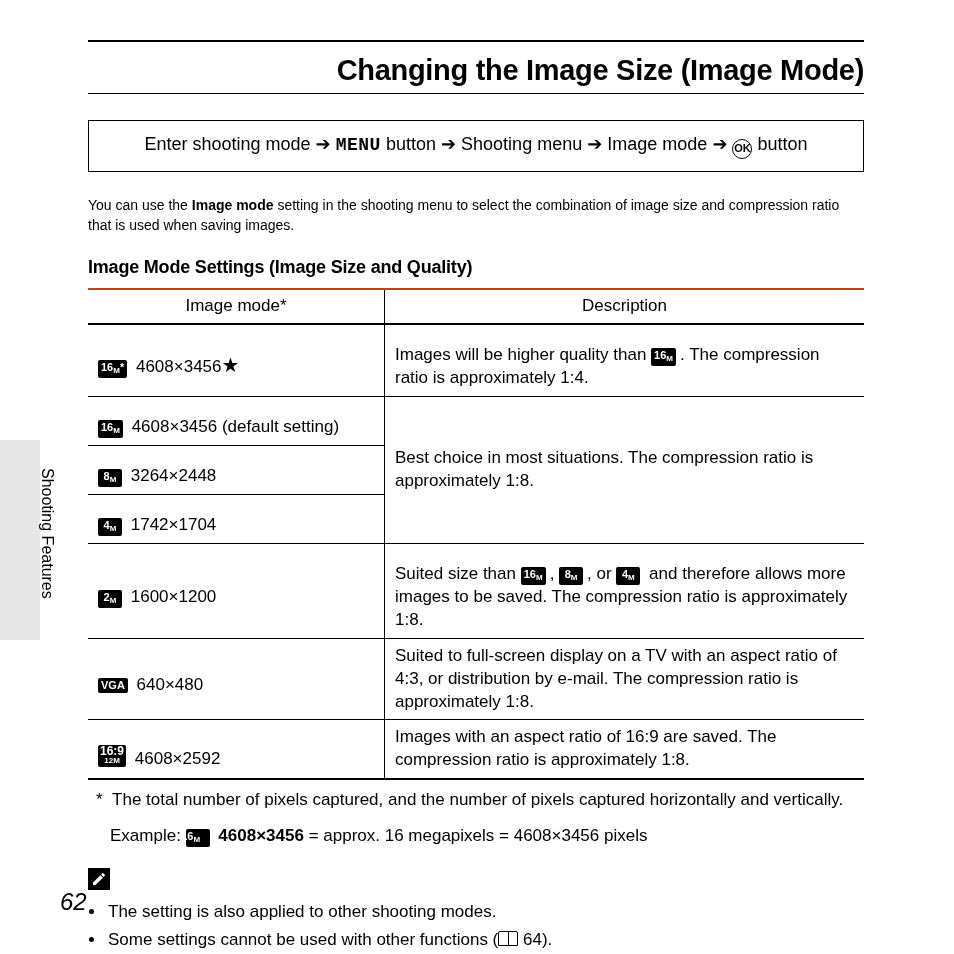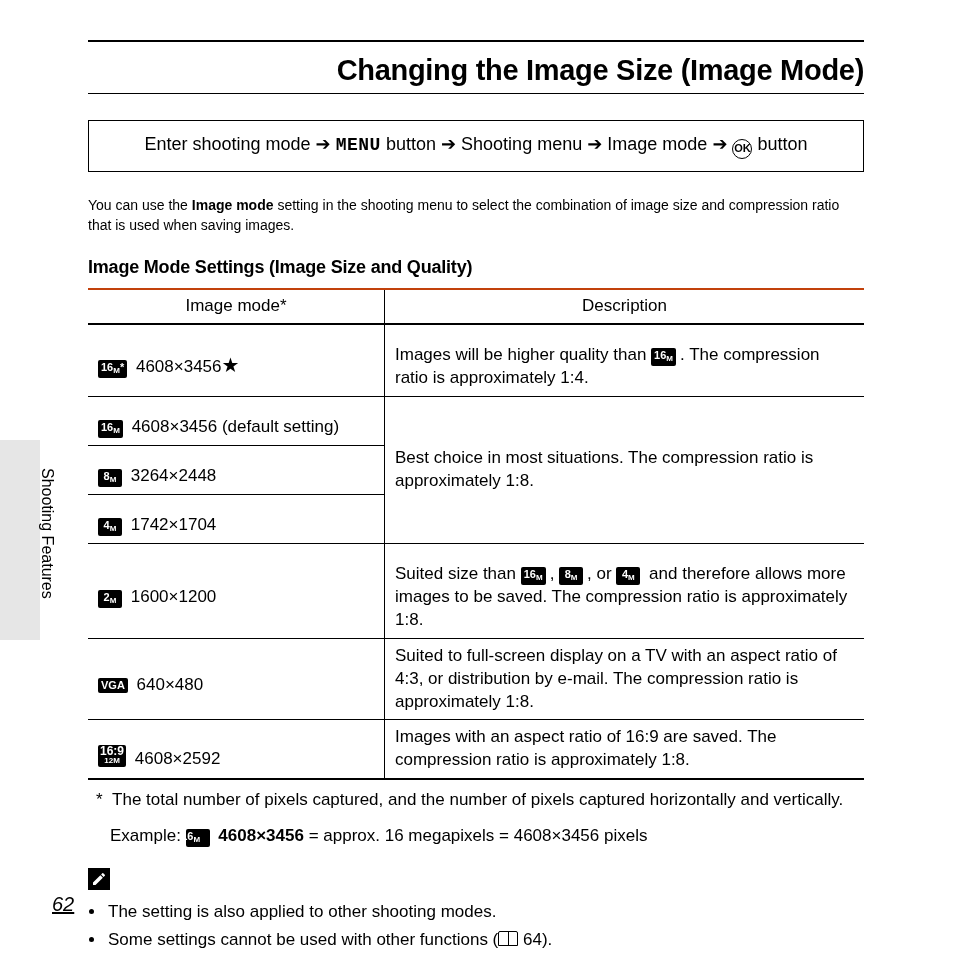--- a/index.html
+++ b/index.html
@@ -161,25 +161,24 @@
     border-radius: 2px 2px 0 0;
   }
   .book-ref::after {
     content: "";
     position: absolute;
     left: 50%; top: 0; bottom: 0;
     border-left: 1px solid #000;
   }
   .page-number {
     position: absolute;
-    left: 52px;
+    left: 60px;
     bottom: 38px;
-    font-size: 20px;
+    font-size: 24px;
     font-style: italic;
-    text-decoration: underline;
   }
 </style>
 </head>
 <body>
 
 <div class="side-tab"></div>
 <div class="side-label">Shooting Features</div>
 
 <div class="page">
   <div class="top-rule"></div>

